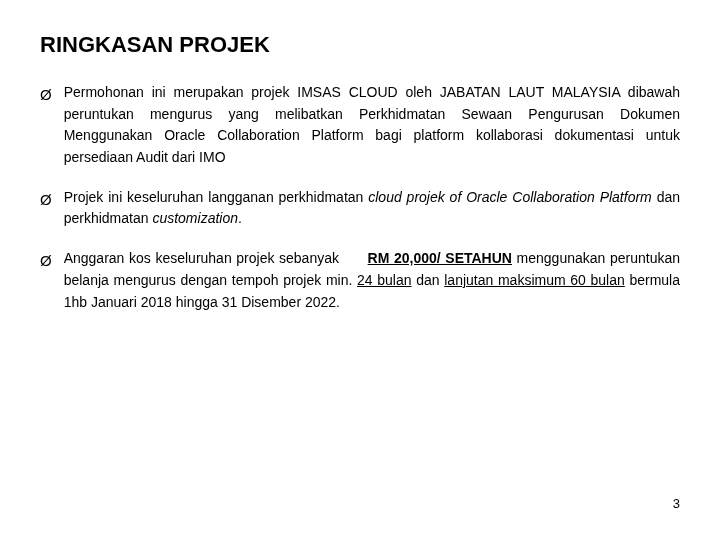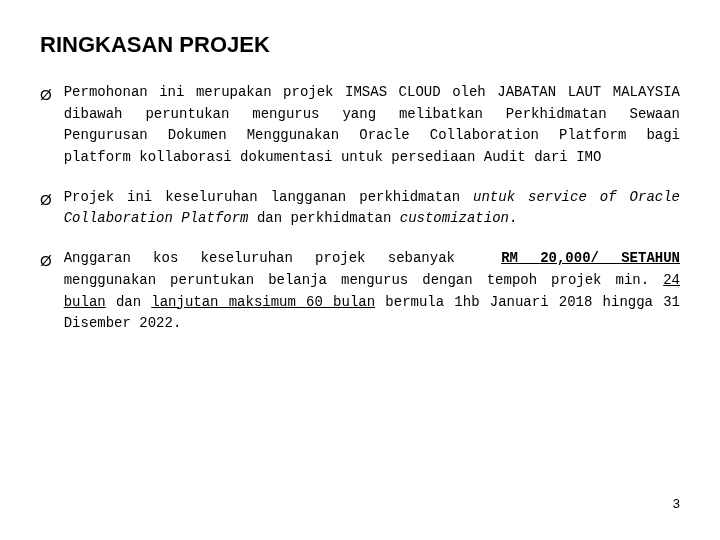--- a/index.html
+++ b/index.html
@@ -47,21 +47,20 @@
 
     .bullet-symbol {
       font-size: 15px;
       margin-right: 12px;
       margin-top: 1px;
       flex-shrink: 0;
     }
 
     .bullet-text {
       flex: 1;
-      font-family: Liberation Mono, monospace;
     }
 
     .italic {
       font-style: italic;
     }
 
     .underline-bold {
       text-decoration: underline;
       font-weight: bold;
       margin-left: 24px;
@@ -85,21 +84,21 @@
   <ul class="bullet-list">
 
     <li>
       <span class="bullet-symbol">Ø</span>
       <span class="bullet-text">Permohonan ini merupakan projek IMSAS CLOUD oleh JABATAN LAUT MALAYSIA dibawah peruntukan mengurus yang melibatkan Perkhidmatan Sewaan Pengurusan Dokumen Menggunakan Oracle Collaboration Platform bagi platform kollaborasi dokumentasi untuk persediaan Audit dari IMO</span>
     </li>
 
     <li>
       <span class="bullet-symbol">Ø</span>
       <span class="bullet-text">
-        <span>Projek ini keseluruhan langganan perkhidmatan </span><span class="italic">untuk service of Oracle Collaboration Platform</span><span> dan perkhidmatan </span><span class="italic">customization</span><span>.</span>
+        <span>Projek ini keseluruhan langganan perkhidmatan </span><span class="italic">cloud projek of Oracle Collaboration Platform</span><span> dan perkhidmatan </span><span class="italic">customization</span><span>.</span>
       </span>
     </li>
 
     <li>
       <span class="bullet-symbol">Ø</span>
       <span class="bullet-text">
         <span>Anggaran kos keseluruhan projek sebanyak </span><span class="underline-bold">RM  20,000/ SETAHUN</span><span> menggunakan peruntukan belanja mengurus dengan tempoh projek min. </span><span style="text-decoration:underline;">24 bulan</span><span> dan </span><span style="text-decoration:underline;">lanjutan maksimum 60  bulan</span><span> bermula 1hb Januari 2018 hingga 31 Disember 2022.</span>
       </span>
     </li>
 

